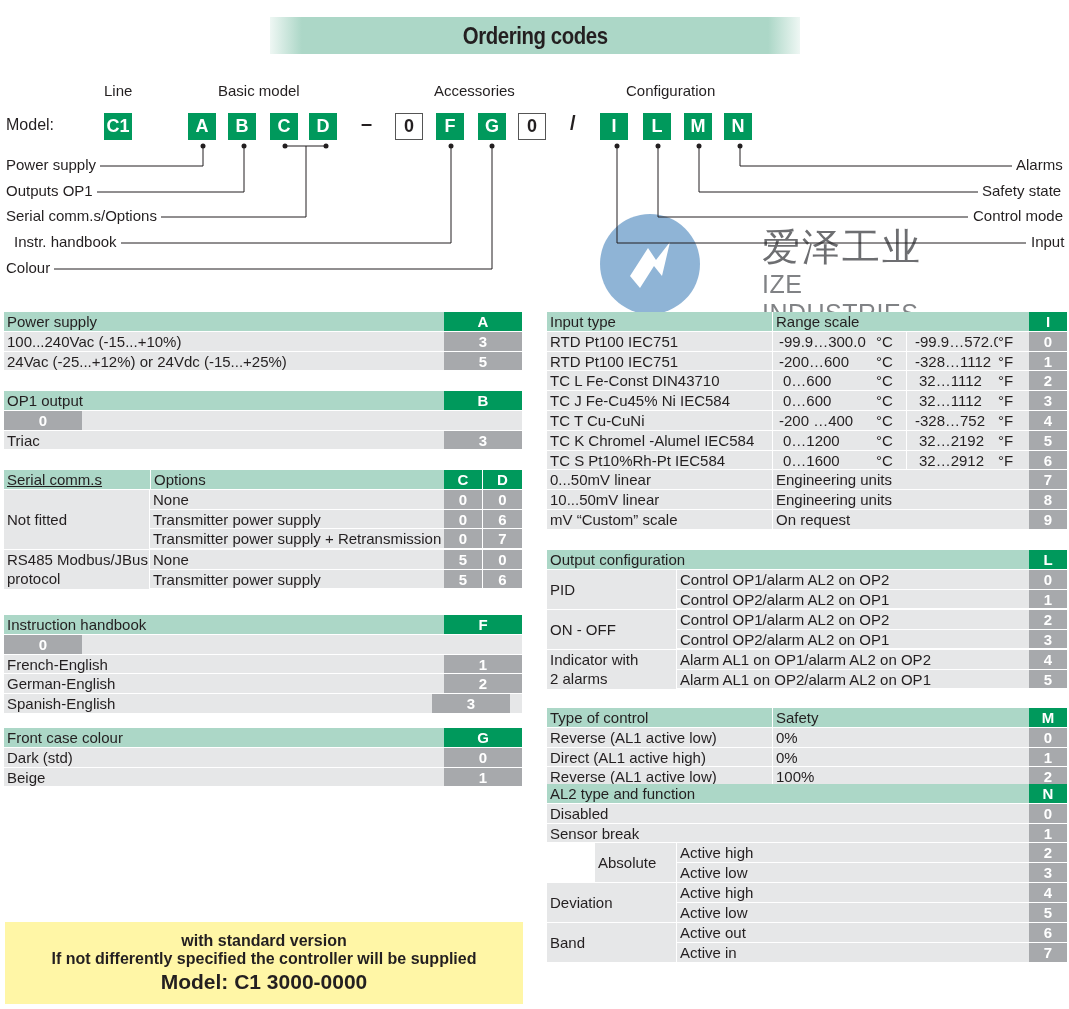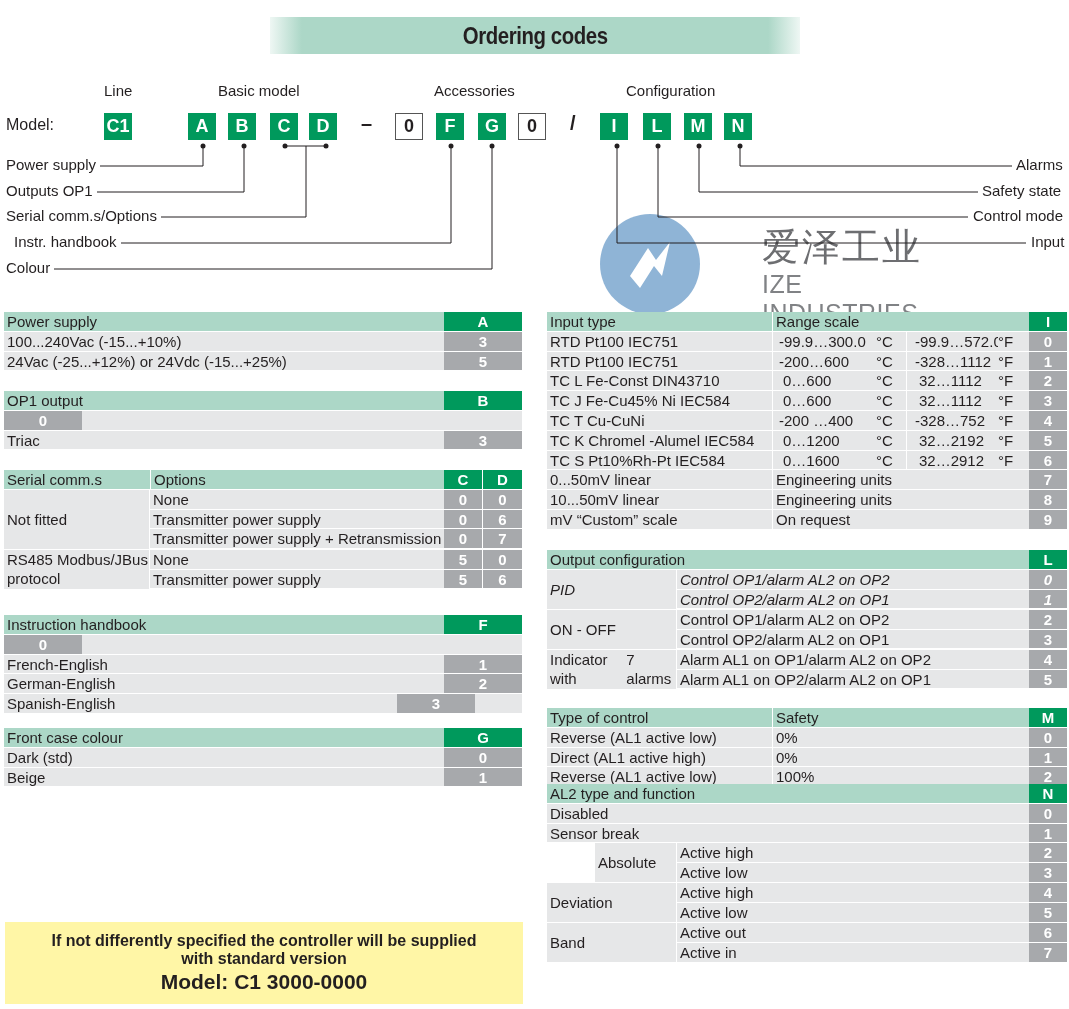--- a/index.html
+++ b/index.html
@@ -159,21 +159,21 @@
     <div class="code" style="width:78px;">0</div>
   </div>
   <div class="row body">
     <div class="cell" style="width:440px;">Triac</div>
     <div class="code" style="width:78px;">3</div>
   </div>
 </div>
 
 <div class="tbl" style="left:4px; top:470px; width:518px;">
   <div class="row hdr">
-    <div class="cell" style="width:146px;">Serial comm.s</div>
+    <div class="cell" style="width:146px;text-decoration:underline;">Serial comm.s</div>
     <div class="cell vsep" style="width:294px;">Options</div>
     <div class="code" style="width:38px;">C</div>
     <div class="code vsep" style="width:40px;">D</div>
   </div>
   <div style="display:flex;">
     <div class="merged" style="width:146px; height:60px;">Not fitted</div>
     <div style="width:372px;">
       <div class="row body">
         <div class="cell" style="width:294px;">None</div>
         <div class="code" style="width:38px;">0</div>
@@ -221,21 +221,21 @@
   </div>
   <div class="row body">
     <div class="cell" style="width:440px;">French-English</div>
     <div class="code" style="width:78px;">1</div>
   </div>
   <div class="row body">
     <div class="cell" style="width:440px;">German-English</div>
     <div class="code" style="width:78px;">2</div>
   </div>
   <div class="row body">
-    <div class="cell" style="width:393px;">Spanish-English</div>
+    <div class="cell" style="width:428px;">Spanish-English</div>
     <div class="code" style="width:78px;">3</div>
   </div>
 </div>
 
 <div class="tbl" style="left:4px; top:728px; width:518px;">
   <div class="row hdr">
     <div class="cell" style="width:440px;">Front case colour</div>
     <div class="code" style="width:78px;">G</div>
   </div>
   <div class="row body">
@@ -325,21 +325,21 @@
     <div class="cell vsep" style="width:257px;">On request</div>
     <div class="code" style="width:38px;">9</div>
   </div>
 </div>
 
 <div class="tbl" style="left:547px; top:550px; width:520px;">
   <div class="row hdr">
     <div class="cell" style="width:482px;">Output configuration</div>
     <div class="code" style="width:38px;">L</div>
   </div>
-  <div style="display:flex;font-style:italic;">
+  <div style="display:flex;">
     <div class="merged" style="width:130px; height:40px;">PID</div>
     <div style="width:390px;">
       <div class="row body">
         <div class="cell" style="width:352px;">Control OP1/alarm AL2 on OP2</div>
         <div class="code" style="width:38px;">0</div>
       </div>
       <div class="row body">
         <div class="cell" style="width:352px;">Control OP2/alarm AL2 on OP1</div>
         <div class="code" style="width:38px;">1</div>
       </div>
@@ -352,23 +352,23 @@
         <div class="cell" style="width:352px;">Control OP1/alarm AL2 on OP2</div>
         <div class="code" style="width:38px;">2</div>
       </div>
       <div class="row body">
         <div class="cell" style="width:352px;">Control OP2/alarm AL2 on OP1</div>
         <div class="code" style="width:38px;">3</div>
       </div>
     </div>
   </div>
   <div style="display:flex;">
-    <div class="merged" style="width:130px; height:40px; flex-direction:row; align-items:flex-start; justify-content:center; line-height:19px;">
+    <div class="merged" style="width:130px; height:40px; flex-direction:column; align-items:flex-start; justify-content:center; line-height:19px;">
       <span>Indicator with</span>
-      <span>7 alarms</span>
+      <span>2 alarms</span>
     </div>
     <div style="width:390px;">
       <div class="row body">
         <div class="cell" style="width:352px;">Alarm AL1 on OP1/alarm AL2 on OP2</div>
         <div class="code" style="width:38px;">4</div>
       </div>
       <div class="row body">
         <div class="cell" style="width:352px;">Alarm AL1 on OP2/alarm AL2 on OP1</div>
         <div class="code" style="width:38px;">5</div>
       </div>
@@ -452,16 +452,16 @@
       </div>
       <div class="row body">
         <div class="cell" style="width:352px;">Active in</div>
         <div class="code" style="width:38px;">7</div>
       </div>
     </div>
   </div>
 </div>
 
 <div class="notice">
+  <div class="l1">with standard version</div>
   <div class="l1">If not differently specified the controller will be supplied</div>
-  <div class="l1">with standard version</div>
   <div class="l2">Model: C1 3000-0000</div>
 </div>
 
 </body></html>

